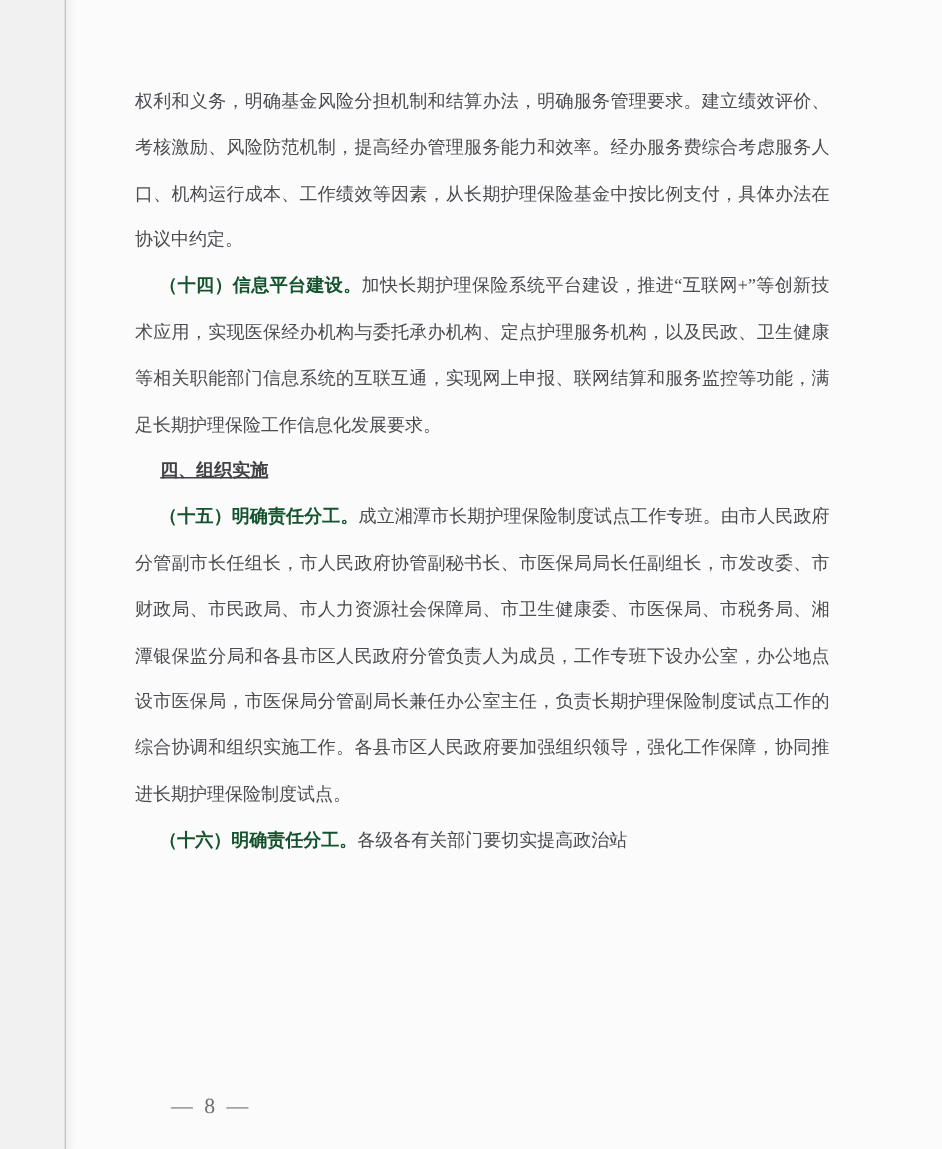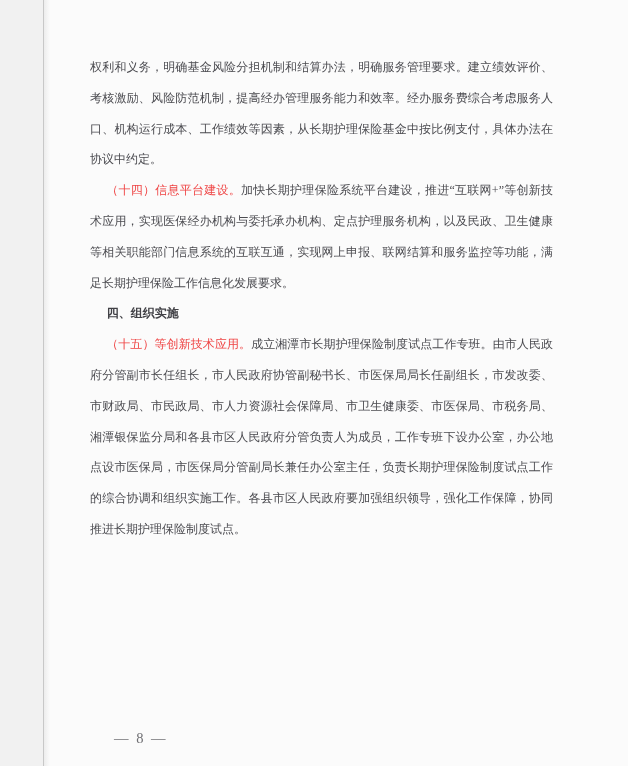--- a/index.html
+++ b/index.html
@@ -46,24 +46,25 @@
     margin: 0;
     padding: 0;
   }
   .para-indent {
     text-indent: 1.35em;
   }
   .section-heading {
     font-weight: bold;
     color: #414146;
     text-indent: 1.4em;
+    text-decoration: underline;
   }
   .lead {
-    font-weight: normal;
-    color: #ef4444;
+    font-weight: bold;
+    color: #14532d;
   }
   .page-number {
     position: absolute;
     left: 114px;
     top: 729px;
     color: #6f6f73;
     font-size: 14.5px;
     letter-spacing: 2px;
     line-height: 18px;
   }
@@ -74,17 +75,18 @@
 <div class="left-strip"></div>
 <div class="scan-shade"></div>
 
 <div class="content">
   <p class="para-continued">权利和义务，明确基金风险分担机制和结算办法，明确服务管理要求。建立绩效评价、考核激励、风险防范机制，提高经办管理服务能力和效率。经办服务费综合考虑服务人口、机构运行成本、工作绩效等因素，从长期护理保险基金中按比例支付，具体办法在协议中约定。</p>
 
   <p class="para-indent"><span class="lead">（十四）信息平台建设。</span><span>加快长期护理保险系统平台建设，推进“互联网+”等创新技术应用，实现医保经办机构与委托承办机构、定点护理服务机构，以及民政、卫生健康等相关职能部门信息系统的互联互通，实现网上申报、联网结算和服务监控等功能，满足长期护理保险工作信息化发展要求。</span></p>
 
   <p class="section-heading">四、组织实施</p>
 
-  <p class="para-indent"><span class="lead">（十五）等创新技术应用。</span><span>成立湘潭市长期护理保险制度试点工作专班。由市人民政府分管副市长任组长，市人民政府协管副秘书长、市医保局局长任副组长，市发改委、市财政局、市民政局、市人力资源社会保障局、市卫生健康委、市医保局、市税务局、湘潭银保监分局和各县市区人民政府分管负责人为成员，工作专班下设办公室，办公地点设市医保局，市医保局分管副局长兼任办公室主任，负责长期护理保险制度试点工作的综合协调和组织实施工作。各县市区人民政府要加强组织领导，强化工作保障，协同推进长期护理保险制度试点。</span></p>
+  <p class="para-indent"><span class="lead">（十五）明确责任分工。</span><span>成立湘潭市长期护理保险制度试点工作专班。由市人民政府分管副市长任组长，市人民政府协管副秘书长、市医保局局长任副组长，市发改委、市财政局、市民政局、市人力资源社会保障局、市卫生健康委、市医保局、市税务局、湘潭银保监分局和各县市区人民政府分管负责人为成员，工作专班下设办公室，办公地点设市医保局，市医保局分管副局长兼任办公室主任，负责长期护理保险制度试点工作的综合协调和组织实施工作。各县市区人民政府要加强组织领导，强化工作保障，协同推进长期护理保险制度试点。</span></p>
 
+  <p class="para-indent"><span class="lead">（十六）明确责任分工。</span><span>各级各有关部门要切实提高政治站</span></p>
 </div>
 
 <div class="page-number">— 8 —</div>
 
 </body></html>

